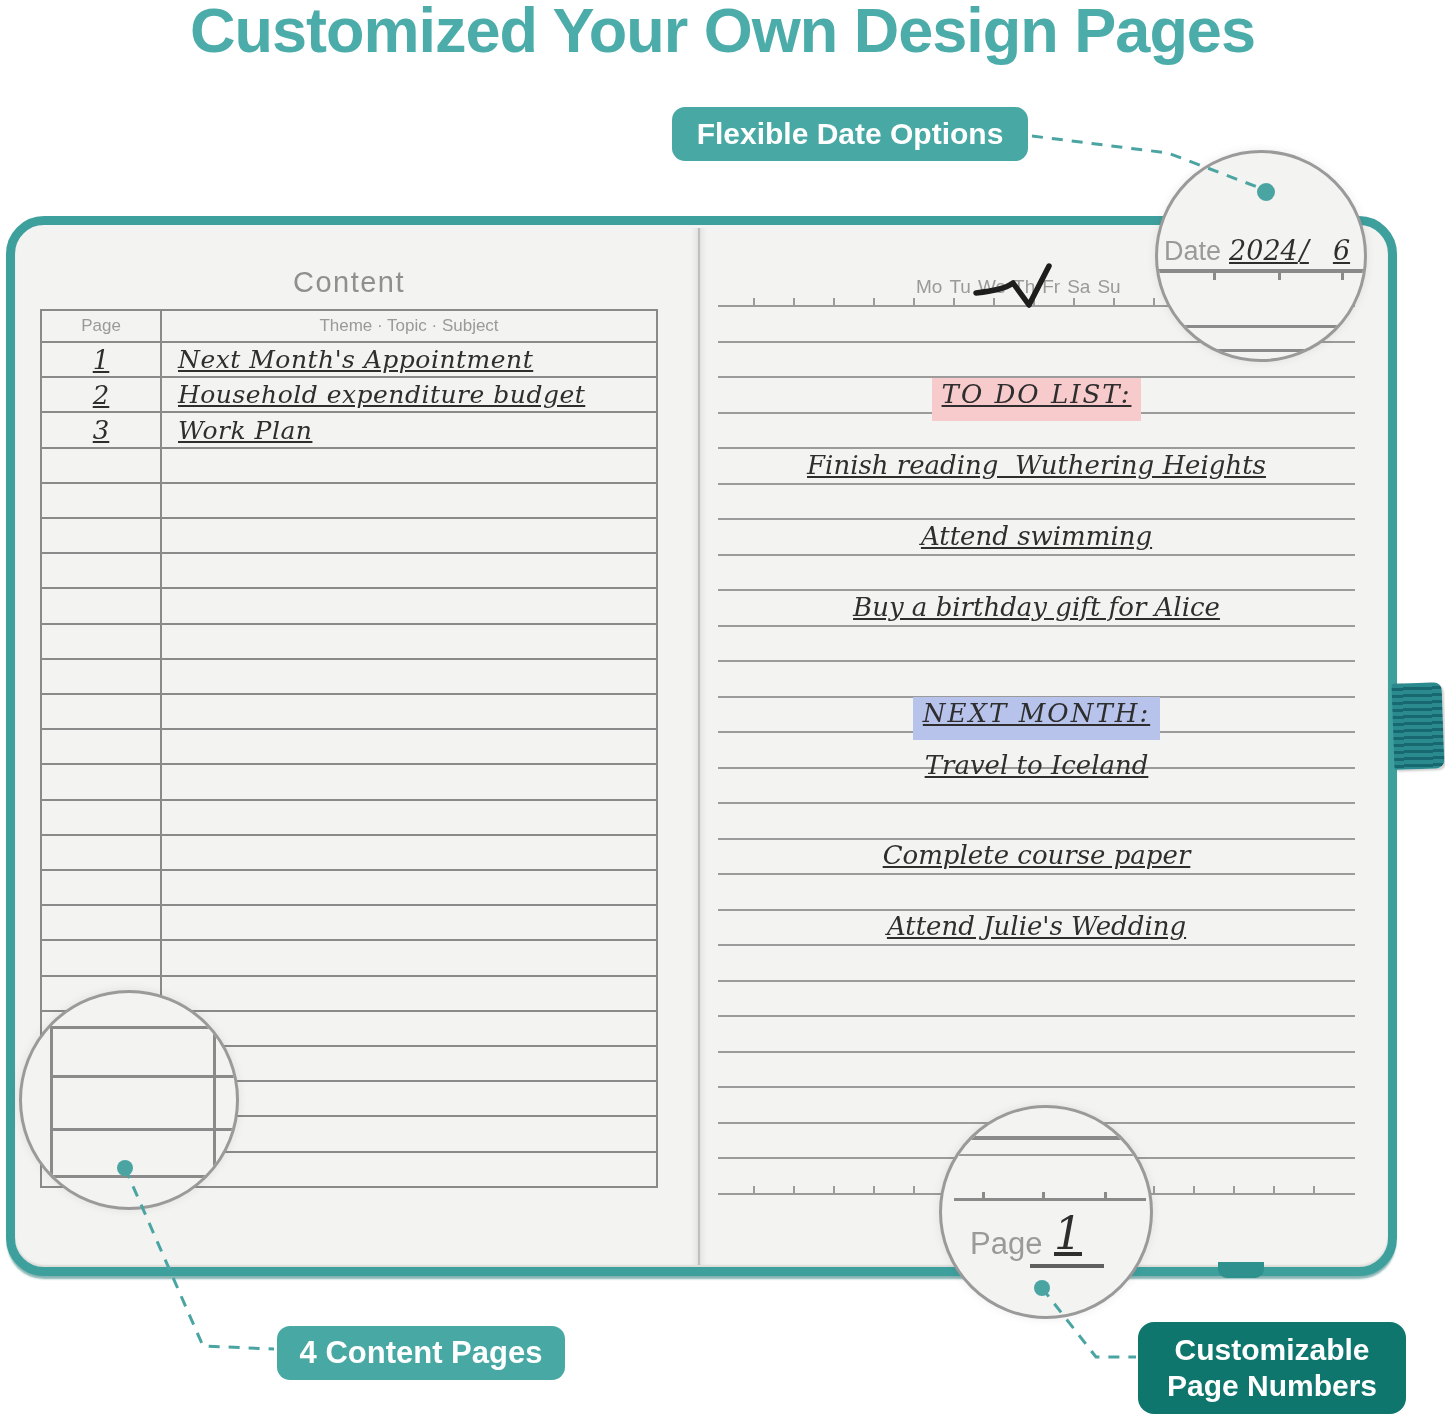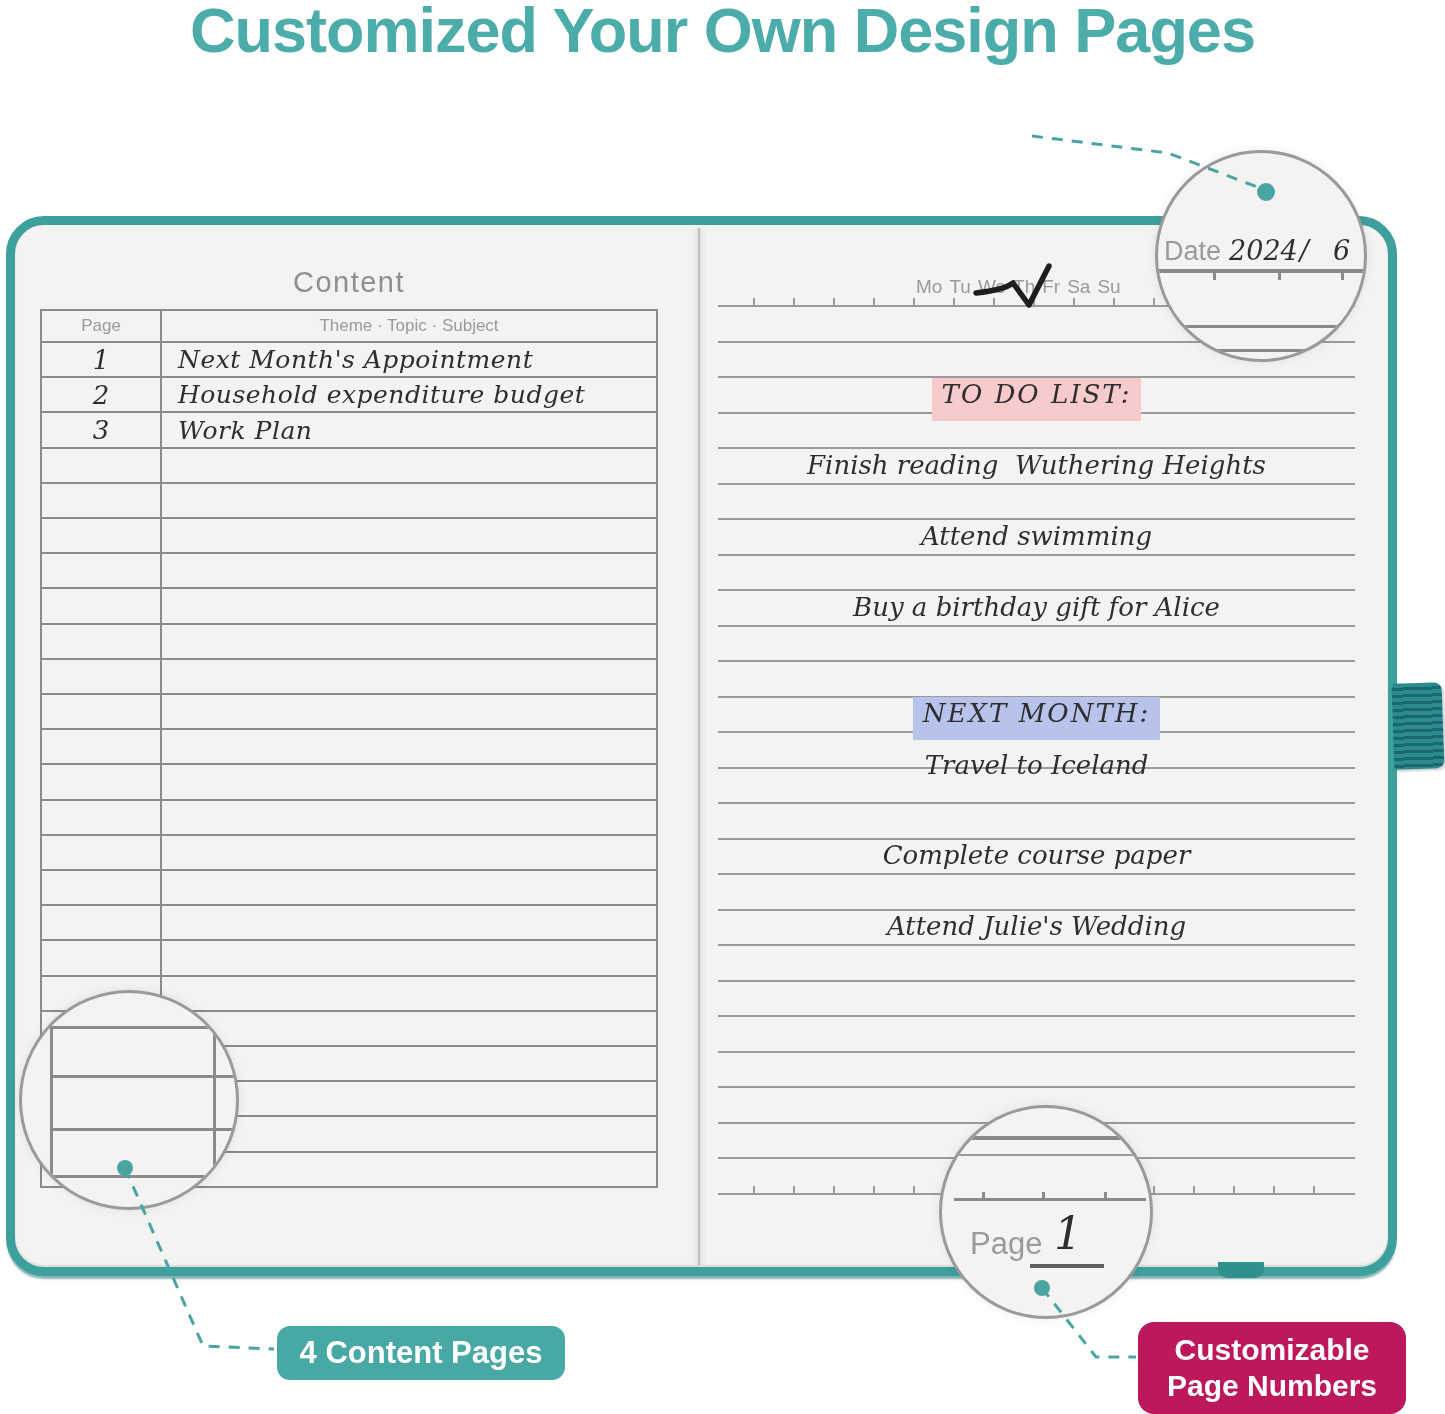--- a/index.html
+++ b/index.html
@@ -36,21 +36,21 @@
   .content-table{position:absolute;left:40px;top:309px;width:618px;height:879px;box-sizing:border-box;
     border:2px solid #8a8a8a;display:flex;flex-direction:column;}
   .ct-row{display:flex;flex:1;border-top:2px solid #8a8a8a;min-height:0;}
   .ct-row.header{flex:0 0 30px;border-top:none;}
   .ct-cell-page{width:118px;border-right:2px solid #8a8a8a;display:flex;align-items:center;justify-content:center;}
   .ct-cell-title{flex:1;display:flex;align-items:center;padding-left:16px;}
   .ct-head-text{font-size:17px;color:#9a9a9a;}
   .ct-cell-title.head{justify-content:center;padding-left:0;}
 
   
-  .hw{font-family:"DejaVu Serif",serif;font-style:italic;color:#2e2e2e;}
+  .hw{font-family:"DejaVu Serif",serif;font-style:italic;color:#2e2e2e;text-decoration:underline;}
   .ct-row .hw-num{font-size:26px;}
   .ct-row .hw-title{font-size:25px;letter-spacing:.5px;white-space:nowrap;}
 
   
   .right-page{position:absolute;left:718px;top:270px;width:637px;height:935px;}
   .weekdays{position:absolute;left:198px;top:6px;display:flex;gap:7px;font-size:19px;color:#9a9a9a;}
   .rule{position:absolute;left:0;width:637px;height:2px;background:#9b9b9b;}
   .tick{position:absolute;width:2px;height:7px;background:#9b9b9b;}
   .rp-item{position:absolute;left:0;width:637px;text-align:center;font-size:26px;white-space:pre;}
   .rp-item .hl{padding:1px 10px 12px 10px;letter-spacing:2px;}
@@ -324,16 +324,17 @@
       <polyline points="1042,1288 1096,1357 1136,1357" stroke="#4AA5A2"></polyline>
     </g>
     <g id="connector-dots">
       <circle cx="1266" cy="192" r="9" fill="#4AA5A2"></circle>
       <circle cx="125" cy="1168" r="8" fill="#4AA5A2"></circle>
       <circle cx="1042" cy="1288" r="8" fill="#4AA5A2"></circle>
     </g>
     <path d="M976 293 C 992 291, 1005 289, 1013 283 L1029 305 L1049 266" stroke="#1d1d1d" stroke-width="5.5" fill="none" stroke-linecap="round" stroke-linejoin="round"></path>
   </svg>
 
+  <div class="pill pill-date" style="background: rgb(72, 168, 164);">Flexible Date Options</div>
   <div class="pill pill-content" style="background: rgb(72, 168, 164);">4 Content Pages</div>
-  <div class="pill pill-pagenum" style="background: #be185d;">Customizable Page Numbers</div>
+  <div class="pill pill-pagenum" style="background: #0f766e;">Customizable Page Numbers</div>
 
 </div>
 
 </body></html>

